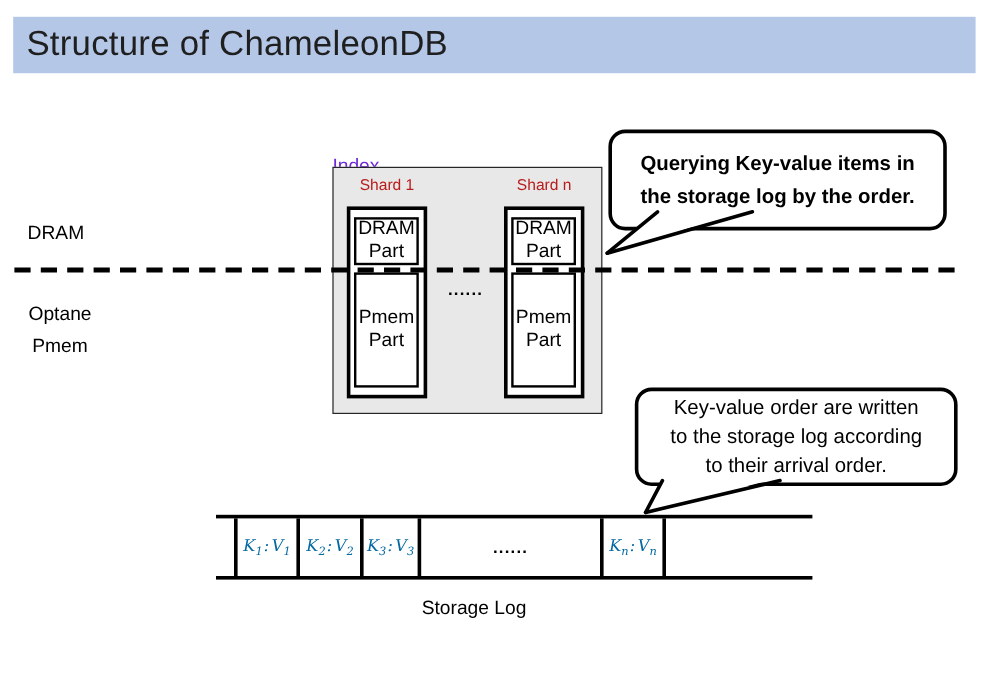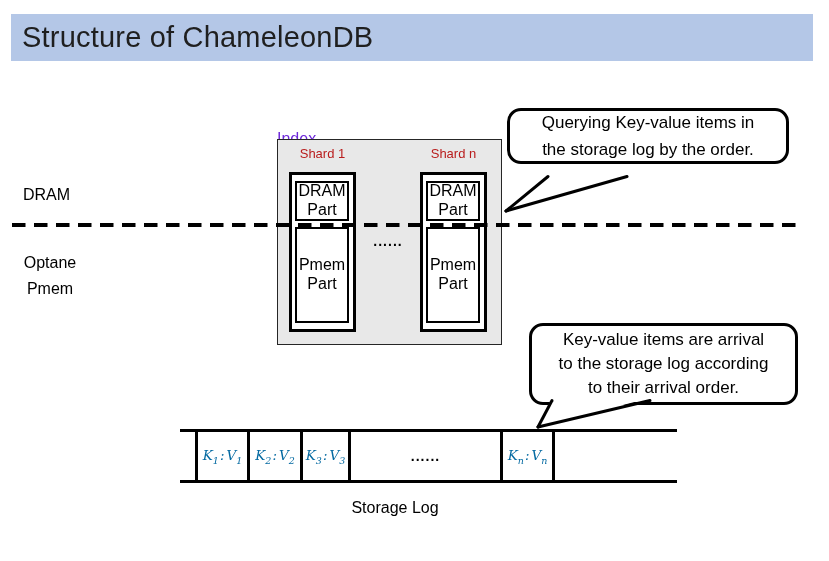--- a/index.html
+++ b/index.html
@@ -67,21 +67,21 @@
 
   
   .callout {
     border: 3.5px solid #000; border-radius: 14px;
     background: #fff; box-sizing: border-box;
     display: flex; flex-direction: column;
     align-items: center; justify-content: center;
     font-size: 17px; color: #000; z-index: 5;
   }
   .callout div { white-space: nowrap; }
-  .callout-1 { left: 507px; top: 108px; width: 282px; height: 56px; line-height: 27px; }
+  .callout-1 { left: 507px; top: 108px; width: 282px; height: 84px; line-height: 27px; font-weight: bold; }
   .callout-2 { left: 529px; top: 323px; width: 269px; height: 82px; line-height: 24px; }
 
   
   .log {
     left: 180px; top: 429px; width: 497px; height: 54px;
     border-top: 3px solid #000; border-bottom: 3px solid #000;
     box-sizing: border-box;
   }
   .log .divider {
     position: absolute; top: 0; width: 3px; height: 48px; background: #000;
@@ -141,21 +141,21 @@
     <div>Optane</div>
     <div>Pmem</div>
   </div>
 
   <div class="abs callout callout-1">
     <div>Querying Key-value items in</div>
     <div>the storage log by the order.</div>
   </div>
 
   <div class="abs callout callout-2">
-    <div>Key-value items are arrival</div>
+    <div>Key-value order are written</div>
     <div>to the storage log according</div>
     <div>to their arrival order.</div>
   </div>
 
   <div class="abs log">
     <div class="divider" style="left:15px"></div>
     <div class="divider" style="left:67px"></div>
     <div class="divider" style="left:120px"></div>
     <div class="divider" style="left:168px"></div>
     <div class="divider" style="left:320px"></div>

